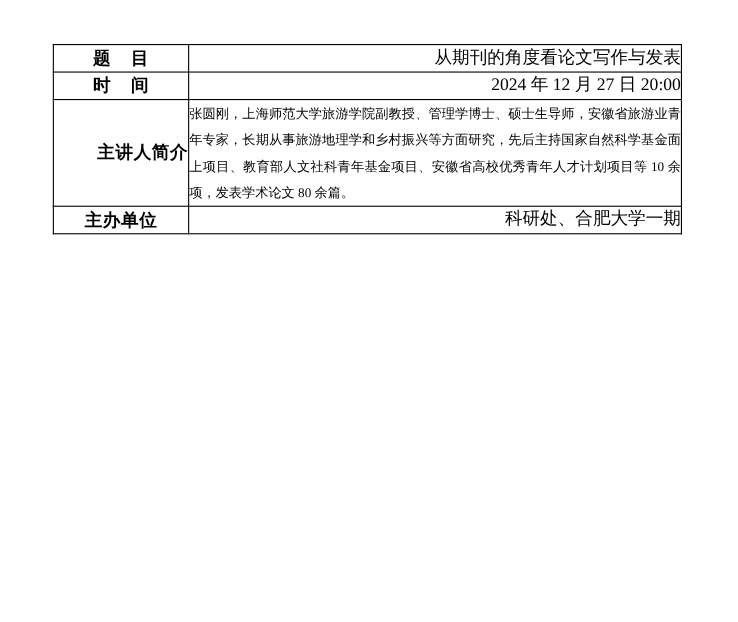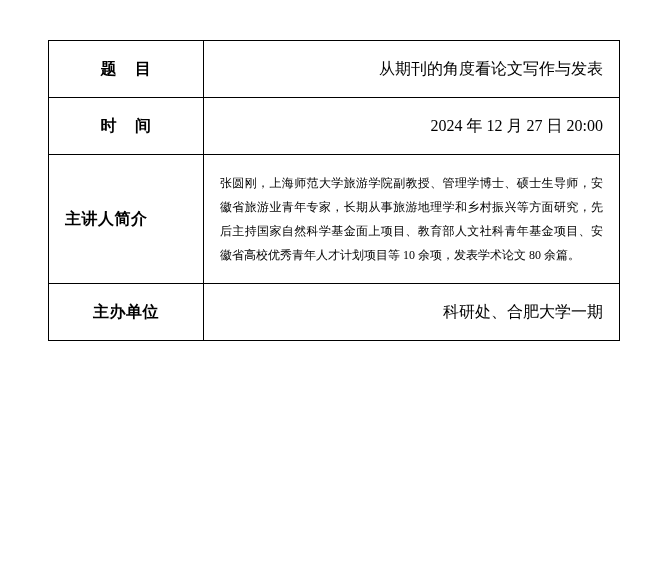--- a/index.html
+++ b/index.html
@@ -24,21 +24,21 @@
     position: absolute;
     left: 48px;
     top: 40px;
     width: 572px;
     border-collapse: collapse;
     table-layout: fixed;
   }
   .info-table td {
     border: 1px solid #000000;
     vertical-align: middle;
-    padding: 16px;
+    padding: 0;
     margin-left: 40px;
   }
   .label-cell {
     width: 122px;
     text-align: center;
     font-weight: bold;
     font-size: 16px;
     letter-spacing: 0.5px;
     padding: 11px 4px;
   }
@@ -48,21 +48,21 @@
   }
   .value-cell {
     font-size: 16px;
     padding: 11px 10px 11px 12px;
     text-align: right;
     line-height: 1.5;
   }
   .bio-label {
     font-weight: bold;
     font-size: 16px;
-    text-align: left;
+    text-align: right;
     vertical-align: middle;
   }
   .bio-cell {
     font-size: 12px;
     line-height: 2.0;
     padding: 16px 14px 16px 12px;
     text-align: justify;
     text-justify: inter-ideograph;
   }
 </style>

